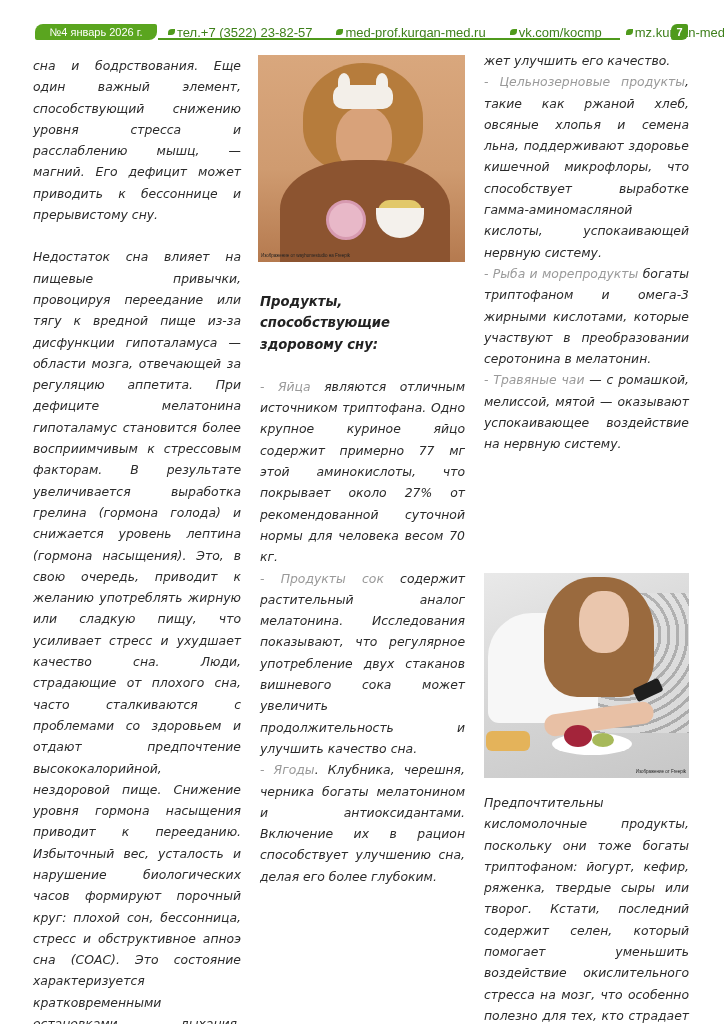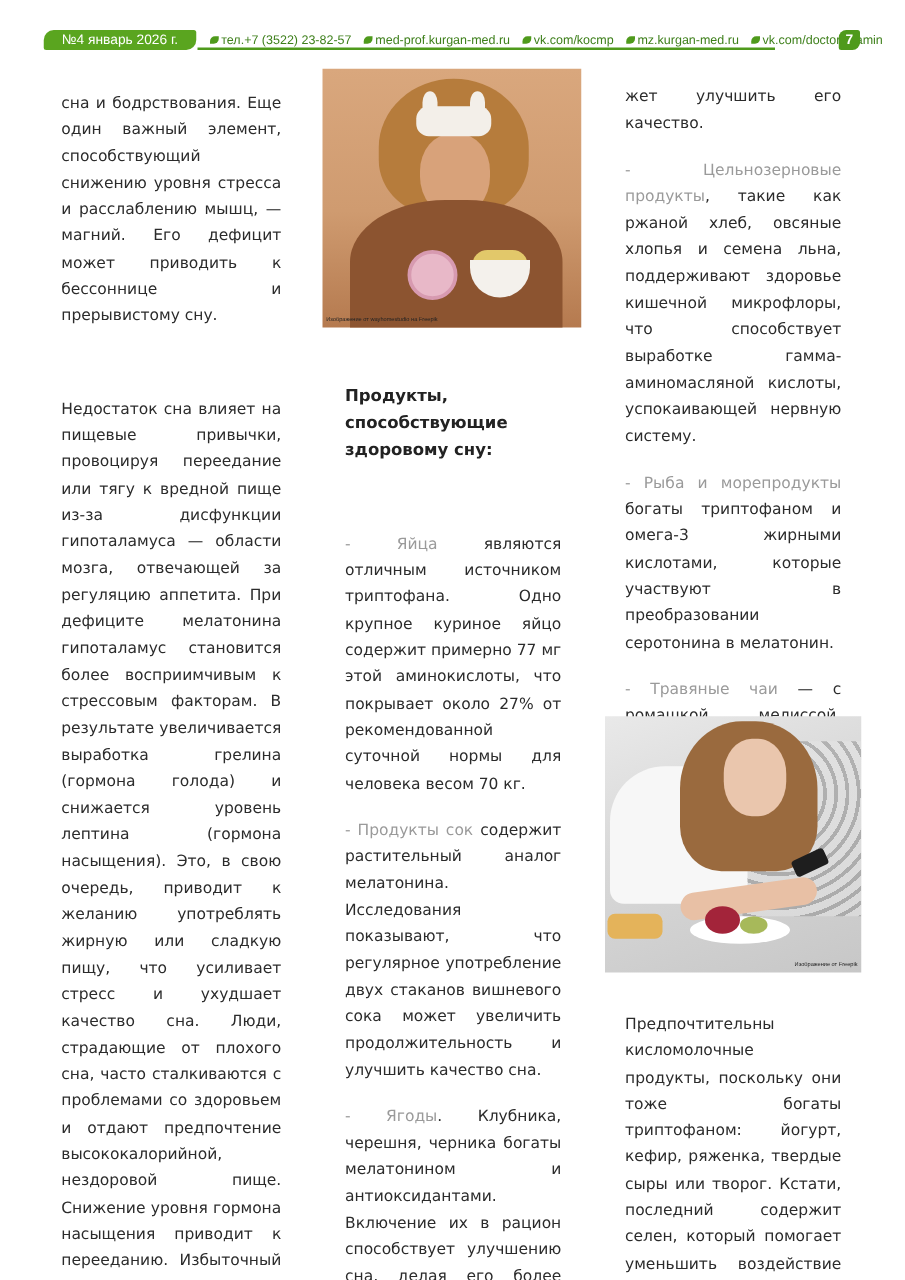--- a/index.html
+++ b/index.html
@@ -10,22 +10,22 @@
   .header { position: absolute; left: 0; top: 0; width: 724px; height: 48px; text-decoration: underline; }
   .issue-badge {
     position: absolute; left: 35px; top: 24px; width: 122px; height: 16px;
     background: #5aa51f; color: #ffffff;
     border-radius: 8px 2px 8px 2px;
     font-family: "Liberation Sans", sans-serif; font-size: 11px;
     line-height: 16px; text-align: center;
   }
   .contacts {
     position: absolute; left: 160px; top: 24px; width: 453px; height: 16px;
-    display: flex; align-items: center; gap: 10px;
-    font-family: "Liberation Sans", sans-serif; font-size: 10px; color: #3d7f1a;
+    display: flex; align-items: center; gap: 24px;
+    font-family: "Liberation Sans", sans-serif; font-size: 13px; color: #3d7f1a;
     white-space: nowrap; padding-left: 8px;
   }
   .contacts-rule {
     position: absolute; left: 158px; top: 38px; width: 462px; height: 2px; background: #4f9a1c;
   }
   .contact-item { display: flex; align-items: center; gap: 2px; }
   .leaf-icon {
     display: inline-block; width: 7px; height: 6px; background: #4f9a1c;
     border-radius: 4px 0 4px 0;
   }
@@ -34,21 +34,21 @@
     background: #4f9a1c; color: #ffffff; font-family: "Liberation Sans", sans-serif;
     font-weight: bold; font-size: 11px; text-align: center; line-height: 16px;
     border-radius: 6px 2px 6px 2px;
   }
 
   
   .col {
     position: absolute; font-size: 12.4px; line-height: 21.3px;
     text-align: justify; color: #2b2b2b; font-family: "DejaVu Sans", sans-serif;
   }
-  .col p { margin: 16px; }
+  .col p { margin: 0; font-style: italic; }
   .col1 { left: 33px; top: 55px; width: 208px; }
   .col2 { left: 260px; top: 270px; width: 205px; }
   .col3 { left: 484px; top: 50px; width: 205px; }
   .col3b { left: 484px; top: 792px; width: 205px; }
   .gap { height: 21px; }
   .highlight-red { color: #c0272d; font-weight: bold; }
   .item-key { color: #9a9a9a; }
   .subhead { font-weight: bold; font-size: 13.2px; line-height: 21.3px; color: #222; text-align: left; }
 
   

